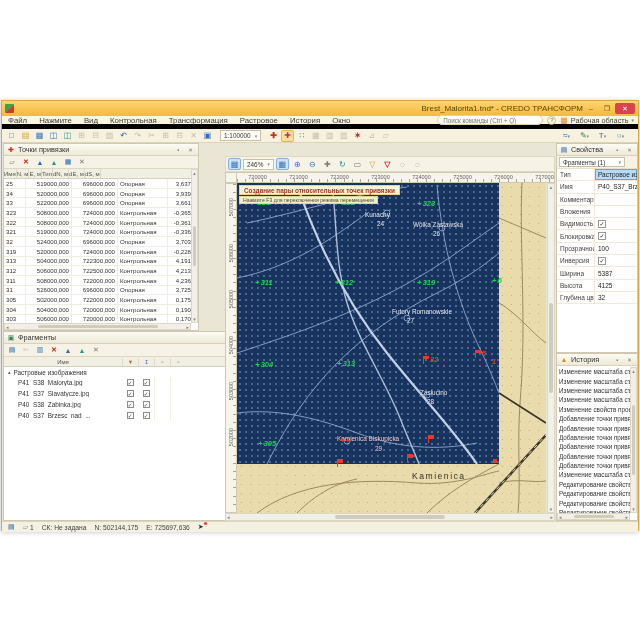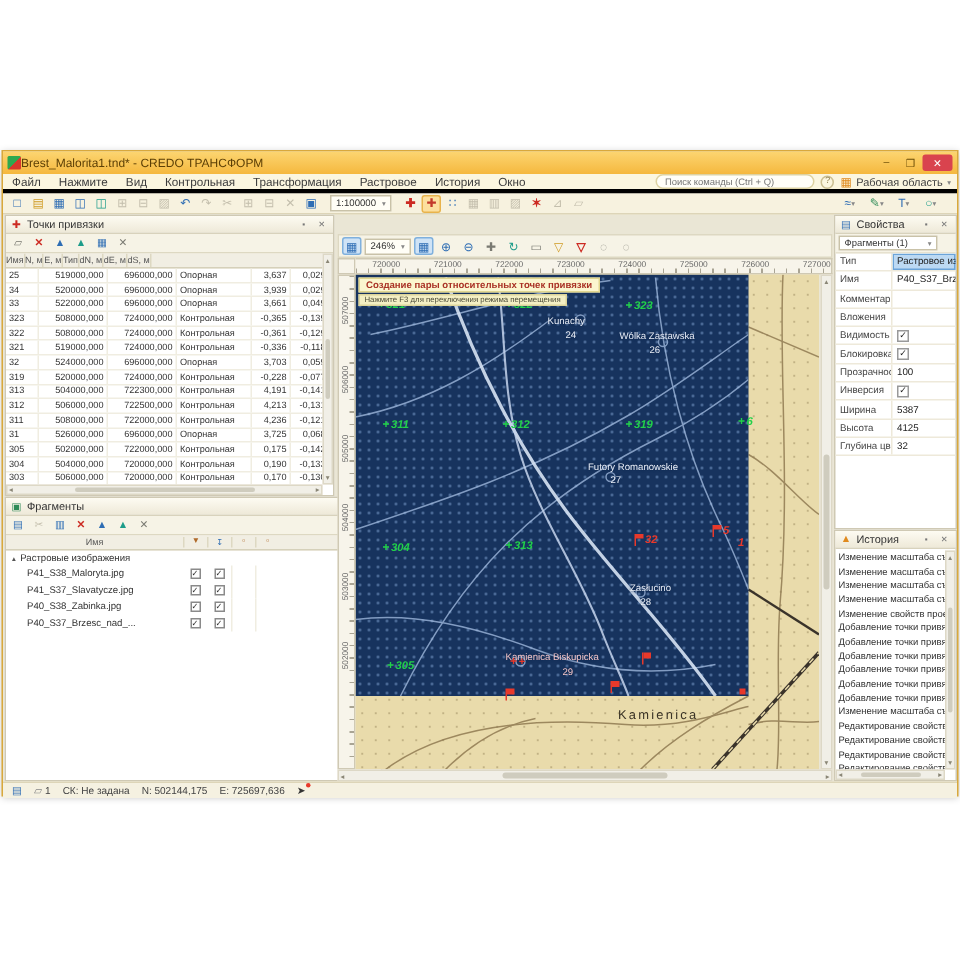--- a/index.html
+++ b/index.html
@@ -2,25 +2,25 @@
 <html><head>
 <meta charset="utf-8">
 <style>
 *{margin:0;padding:0;box-sizing:border-box}
 html,body{width:640px;height:640px;background:#fff;font-family:"Liberation Sans",sans-serif;overflow:hidden}
 #stage{position:relative;width:640px;height:640px;background:#fff}
 .win{position:absolute;left:1px;top:100px;width:638px;height:431px;background:#eae6d5;border:1px solid #d8a83c;box-shadow:0 1px 5px rgba(0,0,0,.25);color:#333}
 
 .titlebar{position:absolute;left:0;top:0;width:100%;height:15px;background:linear-gradient(#fcd571,#f5b83e);display:flex;align-items:center}
 .app-icon{width:9px;height:9px;margin-left:3px;background:linear-gradient(135deg,#2fa84f 50%,#d8372c 50%);border-radius:1px}
-.title{flex:1;text-align:left;font-size:8px;color:#5c3f05}
+.title{flex:1;text-align:right;font-size:8px;color:#5c3f05}
 .winbtn{width:16px;height:11px;display:flex;align-items:center;justify-content:center;font-size:7px;color:#6b4d07}
 .winbtn.close{background:#d9434e;color:#fff;border-radius:2px;margin-right:3px;width:20px}
 
-.menubar{position:absolute;left:0;top:15px;width:100%;height:13px;background:#fbf6e0;border-bottom:3px solid #000000;display:flex;align-items:center}
+.menubar{position:absolute;left:0;top:15px;width:100%;height:13px;background:#fbf6e0;border-bottom:5px solid #000000;display:flex;align-items:center}
 .menu-item{padding:0 6px;font-size:7.8px;color:#3c3c3c}
 .menubar-right{margin-left:auto;display:flex;align-items:center;gap:4px;padding-right:4px}
 .searchbox{width:106px;height:10px;border:1px solid #ddd2a2;border-radius:5px;background:#fffef8;font-size:6.3px;color:#999;padding:0 5px;font-family:"Liberation Sans",sans-serif}
 .helpdot{width:9px;height:9px;border:1px solid #cbbf93;border-radius:50%;font-size:6px;color:#8a7b4d;display:flex;align-items:center;justify-content:center}
 .workspace{font-size:7.3px;color:#444;display:flex;align-items:center;gap:3px}
 .ws-icon{color:#e08a1e;font-size:8px}
 
 .toolbar{position:absolute;left:0;top:28px;width:100%;height:14px;background:#f7f2df;border-bottom:1px solid #ddd5b8;display:flex;align-items:center;padding:0 3px;gap:1px}
 .tb{width:13px;height:12px;display:flex;align-items:center;justify-content:center;font-size:8px;color:#7a7a72;border:1px solid transparent;border-radius:2px;flex:0 0 auto}
 .tb.blue{color:#2e6db4}.tb.red{color:#cc2a22;font-weight:bold}.tb.teal{color:#1d9c8a}.tb.green{color:#2e8b57}
@@ -203,21 +203,21 @@
             <span>T</span>
             <span class="caret">▾</span>
           </span>
           <span class="tb teal">
             <span>○</span>
             <span class="caret">▾</span>
           </span>
         </div>
     </div>
 
-    <div class="panel" style="left:1px;top:42px;width:220px;height:188px">
+    <div class="panel" style="left:1px;top:42px;width:196px;height:188px">
       <div class="phead">
         <span class="hico" style="color:#cc2a22">✚</span>
         <span>Точки привязки</span>
         <span class="sp"></span>
         <span class="pbtn">▪</span>
         <span class="pbtn">✕</span>
       </div>
       <div class="ptool">
 
       <span class="tb">▱</span>

